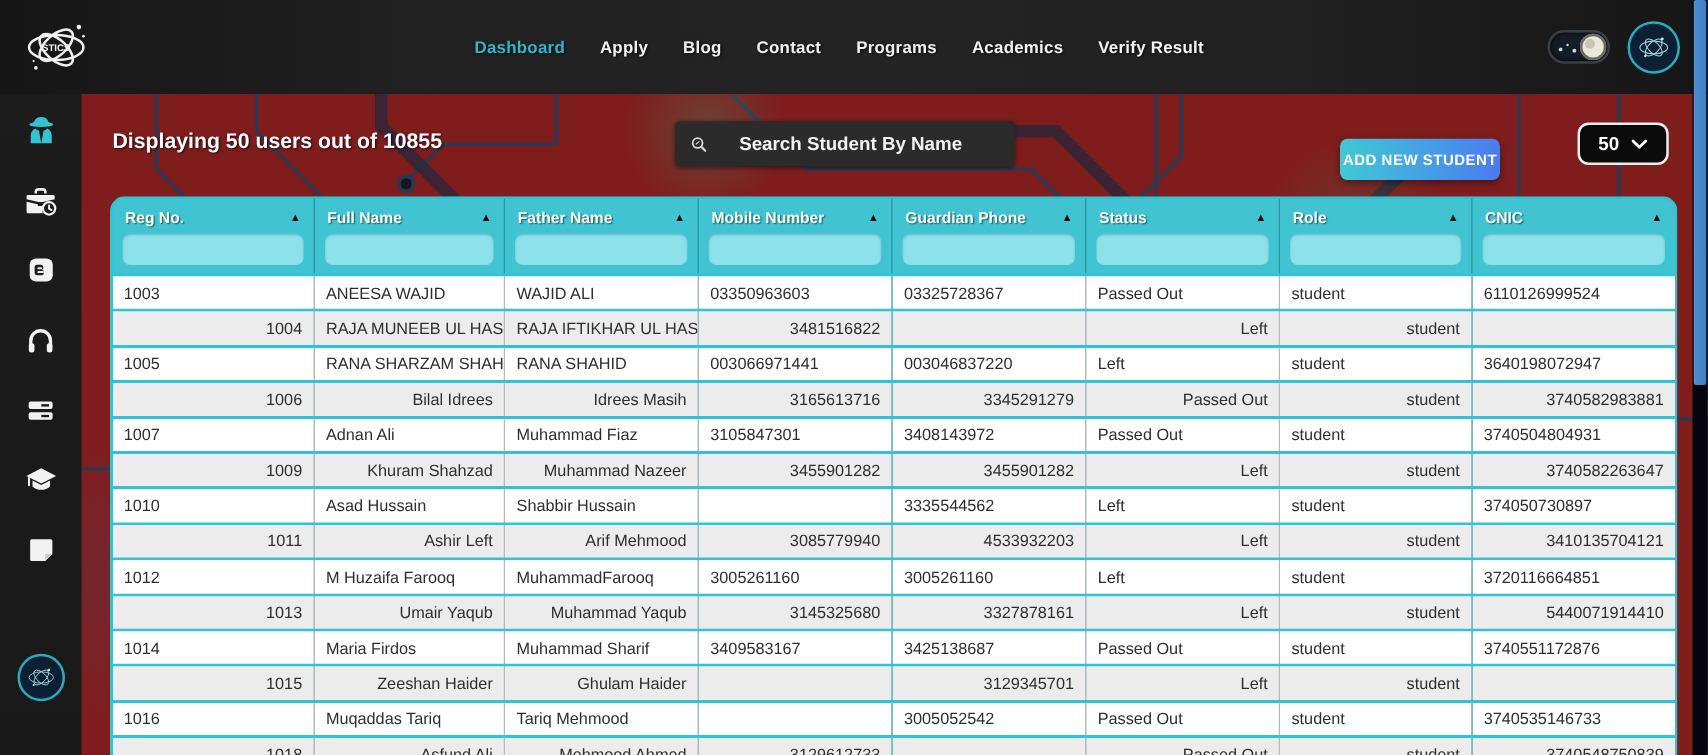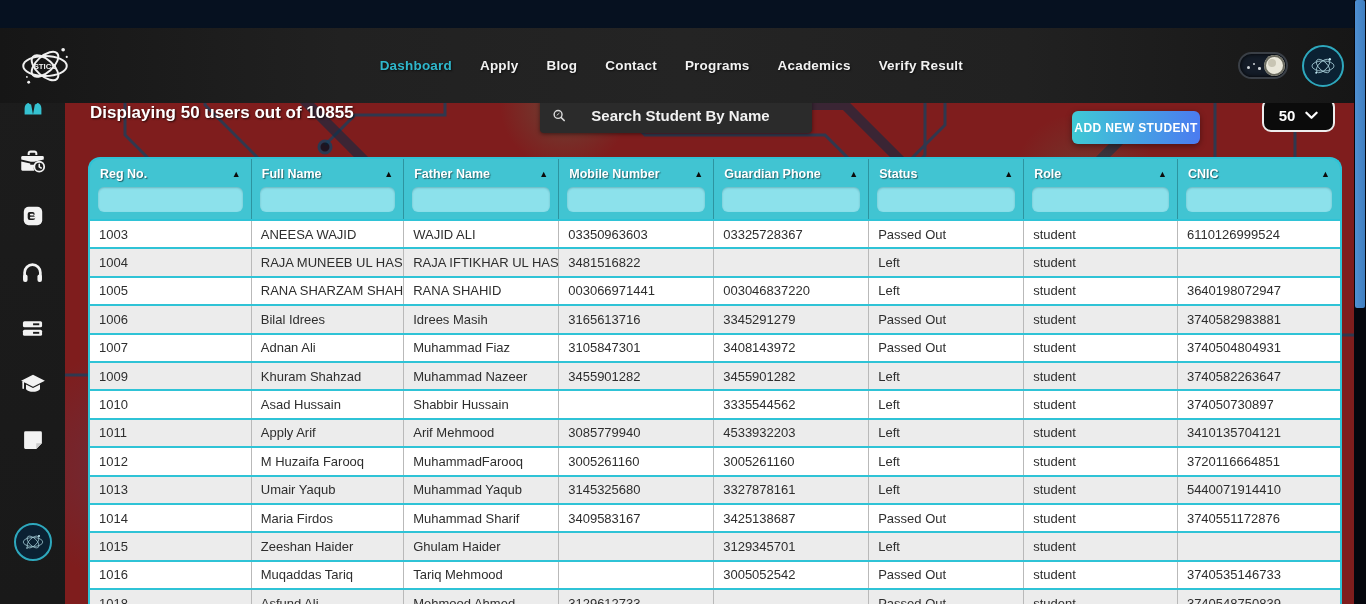--- a/index.html
+++ b/index.html
@@ -2,21 +2,21 @@
 <html><head>
 <meta charset="utf-8">
 <style>
   * { margin:0; padding:0; box-sizing:border-box; }
   html,body { width:1366px; height:604px; overflow:hidden; background:#061120;
     font-family:"Liberation Sans", sans-serif; }
 
   
   .navbar { position:absolute; top:0; left:0; width:1366px; height:75px;
     background:linear-gradient(90deg,#161616,#212121 25%,#242424 50%,#212121 75%,#161616);
-    display:flex; align-items:center; z-index:5;margin-top:28px; }
+    display:flex; align-items:center; z-index:5; }
   .logo { width:58px; height:58px; margin-left:16px; }
   .nav-list { position:absolute; left:50%; transform:translateX(-52%); display:flex;
     list-style:none; gap:28px; }
   .nav-item { color:#f2f2f2; font-weight:bold; font-size:13.5px; letter-spacing:.2px;
     cursor:pointer; text-shadow:1px 1px 2px rgba(0,0,0,.6); white-space:nowrap; }
   .nav-item.active { color:#2fb7cc; }
   .nav-right { position:absolute; right:22px; top:0; height:75px; display:flex;
     align-items:center; gap:14px; }
   .theme-toggle { width:50px; height:27px; border-radius:14px; background:#141c28;
     border:2px solid #3a3f46; position:relative; cursor:pointer;
@@ -81,21 +81,21 @@
   .hcell-top { display:flex; align-items:center; justify-content:space-between;
     margin:2px 2px 6px 2px; }
   .hlabel { color:#fff; font-weight:bold; font-size:12.5px; white-space:nowrap;
     text-shadow:1px 1px 1px rgba(0,0,0,.5); }
   .sort-arrow { color:#0c0c0c; font-size:9px; line-height:1; }
   .col-filter { width:100%; height:25px; border:none; outline:none; border-radius:6px;
     background:#8ce1eb; box-shadow:inset 0 1px 2px rgba(0,60,70,.25); padding:0 8px;
     font-family:"Liberation Sans",sans-serif; }
   tbody tr { height:28.4px;padding-left:16px; }
   tbody tr.odd  td { background:#ffffff; }
-  tbody tr.even td { background:#ececec; }
+  tbody tr.even td { background:#ececec;text-align:right; }
   tbody td { border-top:2px solid #2fc3d6; border-left:1px solid #b9b9b9;
     color:#2e2e2e; font-size:13px; padding:0 9px; white-space:nowrap; overflow:hidden; }
   tbody td:first-child { border-left:none; }
 
   
   .scrollbar-track { position:absolute; top:0; right:0; width:12px; height:604px;
     background:#05060d; z-index:9; }
   .scrollbar-thumb { position:absolute; top:0; left:1px; width:10px; height:308px;
     background:linear-gradient(90deg,#4f90d2,#3f7fc0); border-radius:2px; cursor:pointer; }
 
@@ -388,21 +388,21 @@
             <td>Asad Hussain</td>
             <td>Shabbir Hussain</td>
             <td></td>
             <td>3335544562</td>
             <td>Left</td>
             <td>student</td>
             <td>374050730897</td>
           </tr>
           <tr class="even">
             <td>1011</td>
-            <td>Apply Arif</td>
+            <td>Ashir Left</td>
             <td>Arif Mehmood</td>
             <td>3085779940</td>
             <td>4533932203</td>
             <td>Left</td>
             <td>student</td>
             <td>3410135704121</td>
           </tr>
           <tr class="odd">
             <td>1012</td>
             <td>M Huzaifa Farooq</td>

